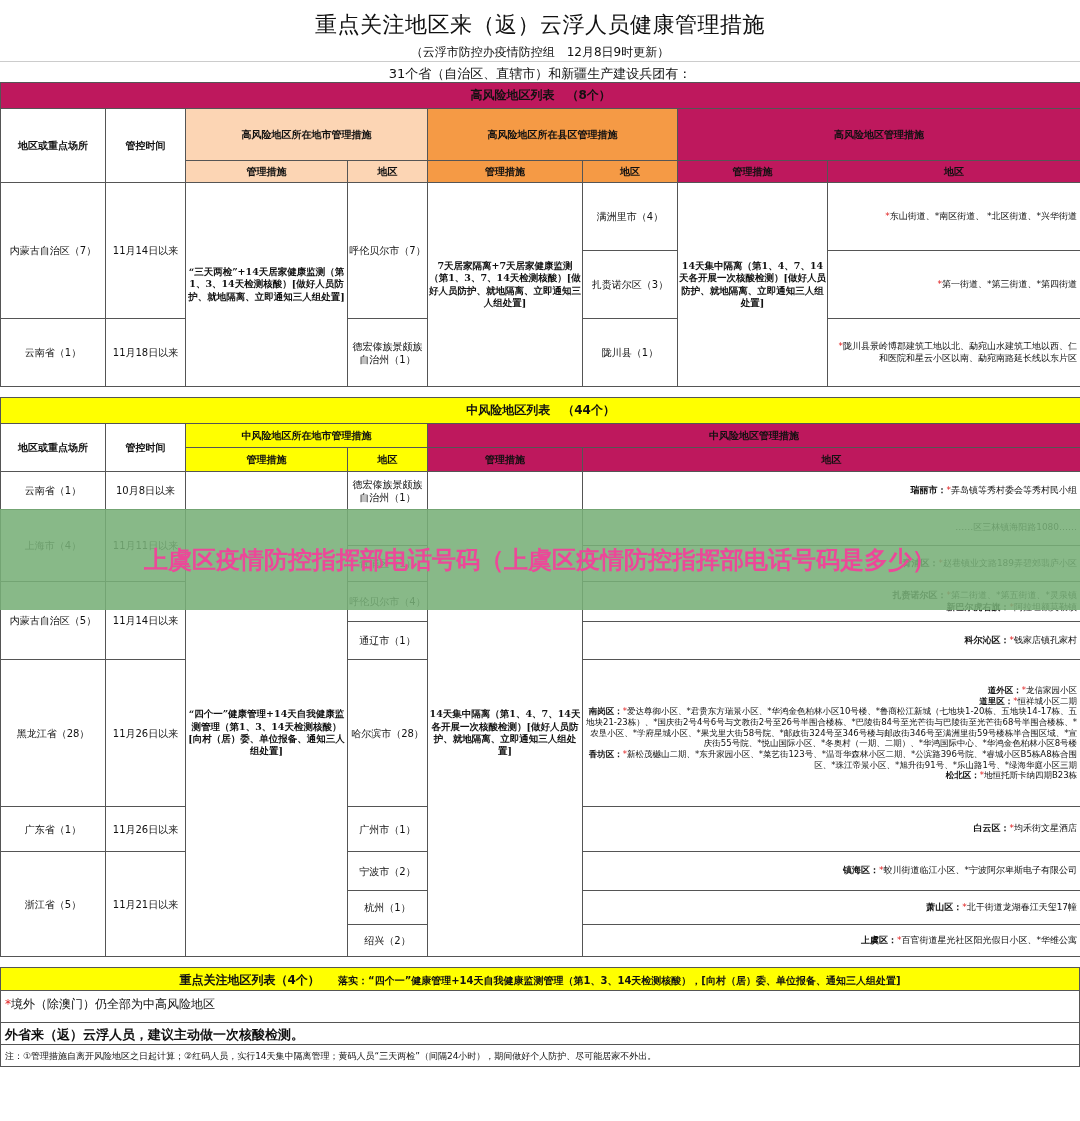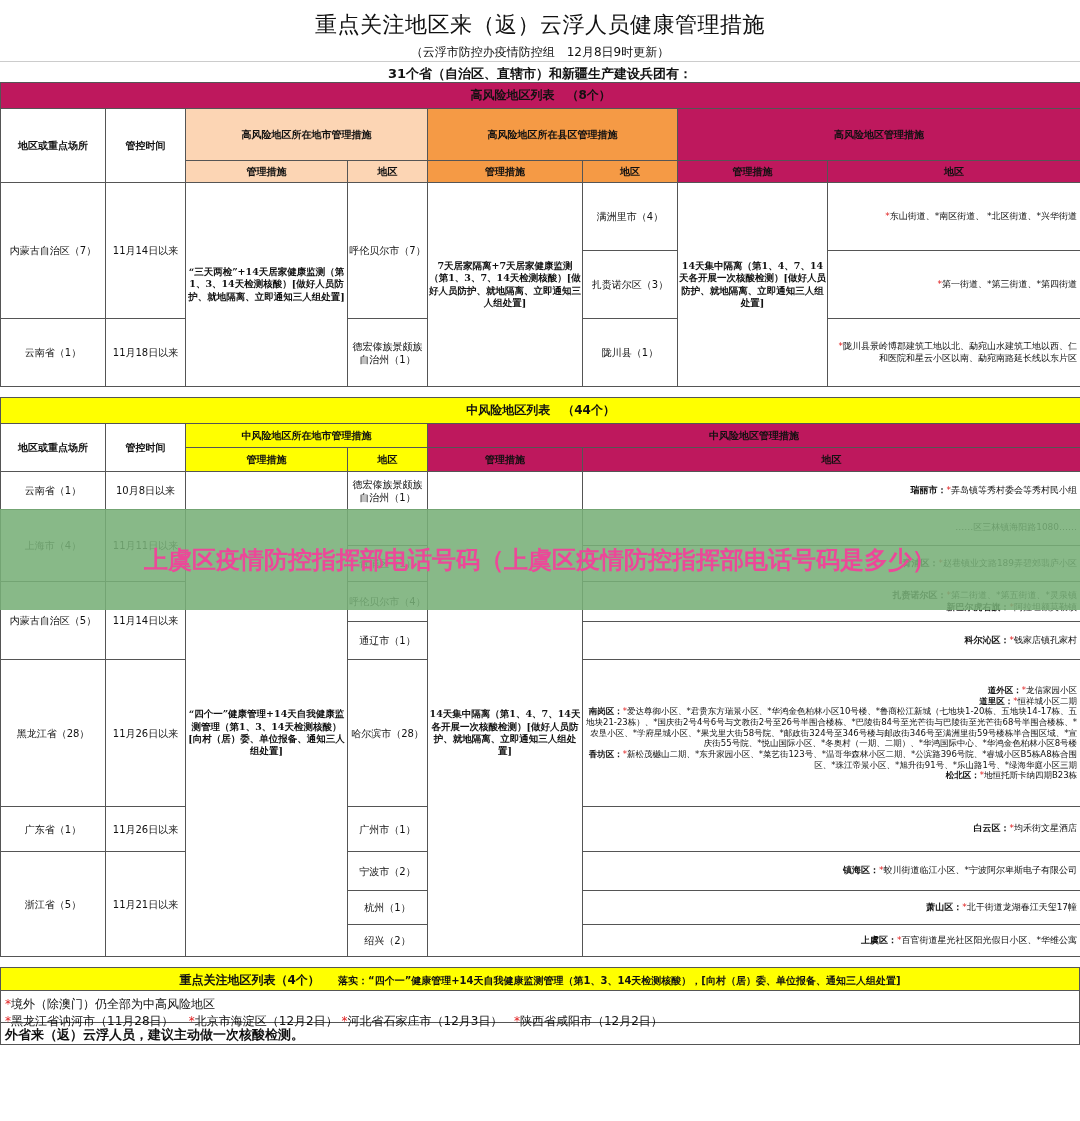--- a/index.html
+++ b/index.html
@@ -1,21 +1,21 @@
 <!DOCTYPE html>
 <html><head>
 <meta charset="utf-8">
 <style>
   * { box-sizing: border-box; margin: 0; padding: 0; }
   body { width: 1080px; height: 1121px; background: #fff; font-family: "DejaVu Sans", "Liberation Sans", sans-serif; color: #111; position: relative; overflow: hidden; }
   .page { position: absolute; left: 0; top: 0; width: 1080px; border-radius: 18px; }
   .title-block { height: 62px; border-bottom: 1px solid #ccc; text-align: center; padding-top: 10px; }
   .title { font-size: 22px; font-family: "DejaVu Serif", serif; letter-spacing: 0.5px; }
   .subtitle { font-size: 12px; margin-top: 4px; }
-  .intro { height: 20px; text-align: center; font-size: 13px; padding-top: 3px; font-weight: bold; }
+  .intro { height: 20px; text-align: center; font-size: 13px; padding-top: 3px; }
   table { border-collapse: collapse; width: 1080px; table-layout: fixed; }
   td, th { border: 1px solid #555; font-size: 10px; text-align: center; vertical-align: middle; font-weight: normal; line-height: 1.3; overflow: hidden; }
   .band { font-weight: bold; font-size: 12px; height: 26px; }
   .hdr { font-weight: bold; font-size: 10px; }
   .red { background: #be185d; }
   .peach { background: #fcd5b4; margin-top: 24px; }
   .orange { background: #f59a45; }
   .yellow { background: #ffff00; }
   .bold-measure { font-weight: bold; font-family: "DejaVu Serif", serif; font-size: 9.5px; }
   .area-list { text-align: right; padding: 2px 3px; font-size: 9px; }
@@ -196,25 +196,20 @@
     </table>
 
   <div style="height:10px"></div>
 
   <div class="focus-band">
     <span>重点关注地区列表（4个）</span>
     <span class="sub">落实：“四个一”健康管理+14天自我健康监测管理（第1、3、14天检测核酸），[向村（居）委、单位报备、通知三人组处置]</span>
   </div>
   <div class="focus-list">
     <div><span class="star">*</span><span>境外（除澳门）仍全部为中高风险地区</span></div>
-    <div>
-      <span class="star">*</span><span>黑龙江省讷河市（11月28日）</span>&nbsp;&nbsp;&nbsp;
-      <span class="star">*</span><span>北京市海淀区（12月2日）</span>
-      <span class="star">*</span><span>河北省石家庄市（12月3日）</span>&nbsp;&nbsp;
-      <span class="star">*</span><span>陕西省咸阳市（12月2日）</span>
-    </div>
   </div>
   <div class="suggest">外省来（返）云浮人员，建议主动做一次核酸检测。</div>
+  <div class="note">注：①管理措施自离开风险地区之日起计算；②红码人员，实行14天集中隔离管理；黄码人员“三天两检”（间隔24小时），期间做好个人防护、尽可能居家不外出。</div>
 </div>
 
 <div class="overlay">
   <span>上虞区疫情防控指挥部电话号码（上虞区疫情防控指挥部电话号码是多少）</span>
 </div>
 
 </body></html>

